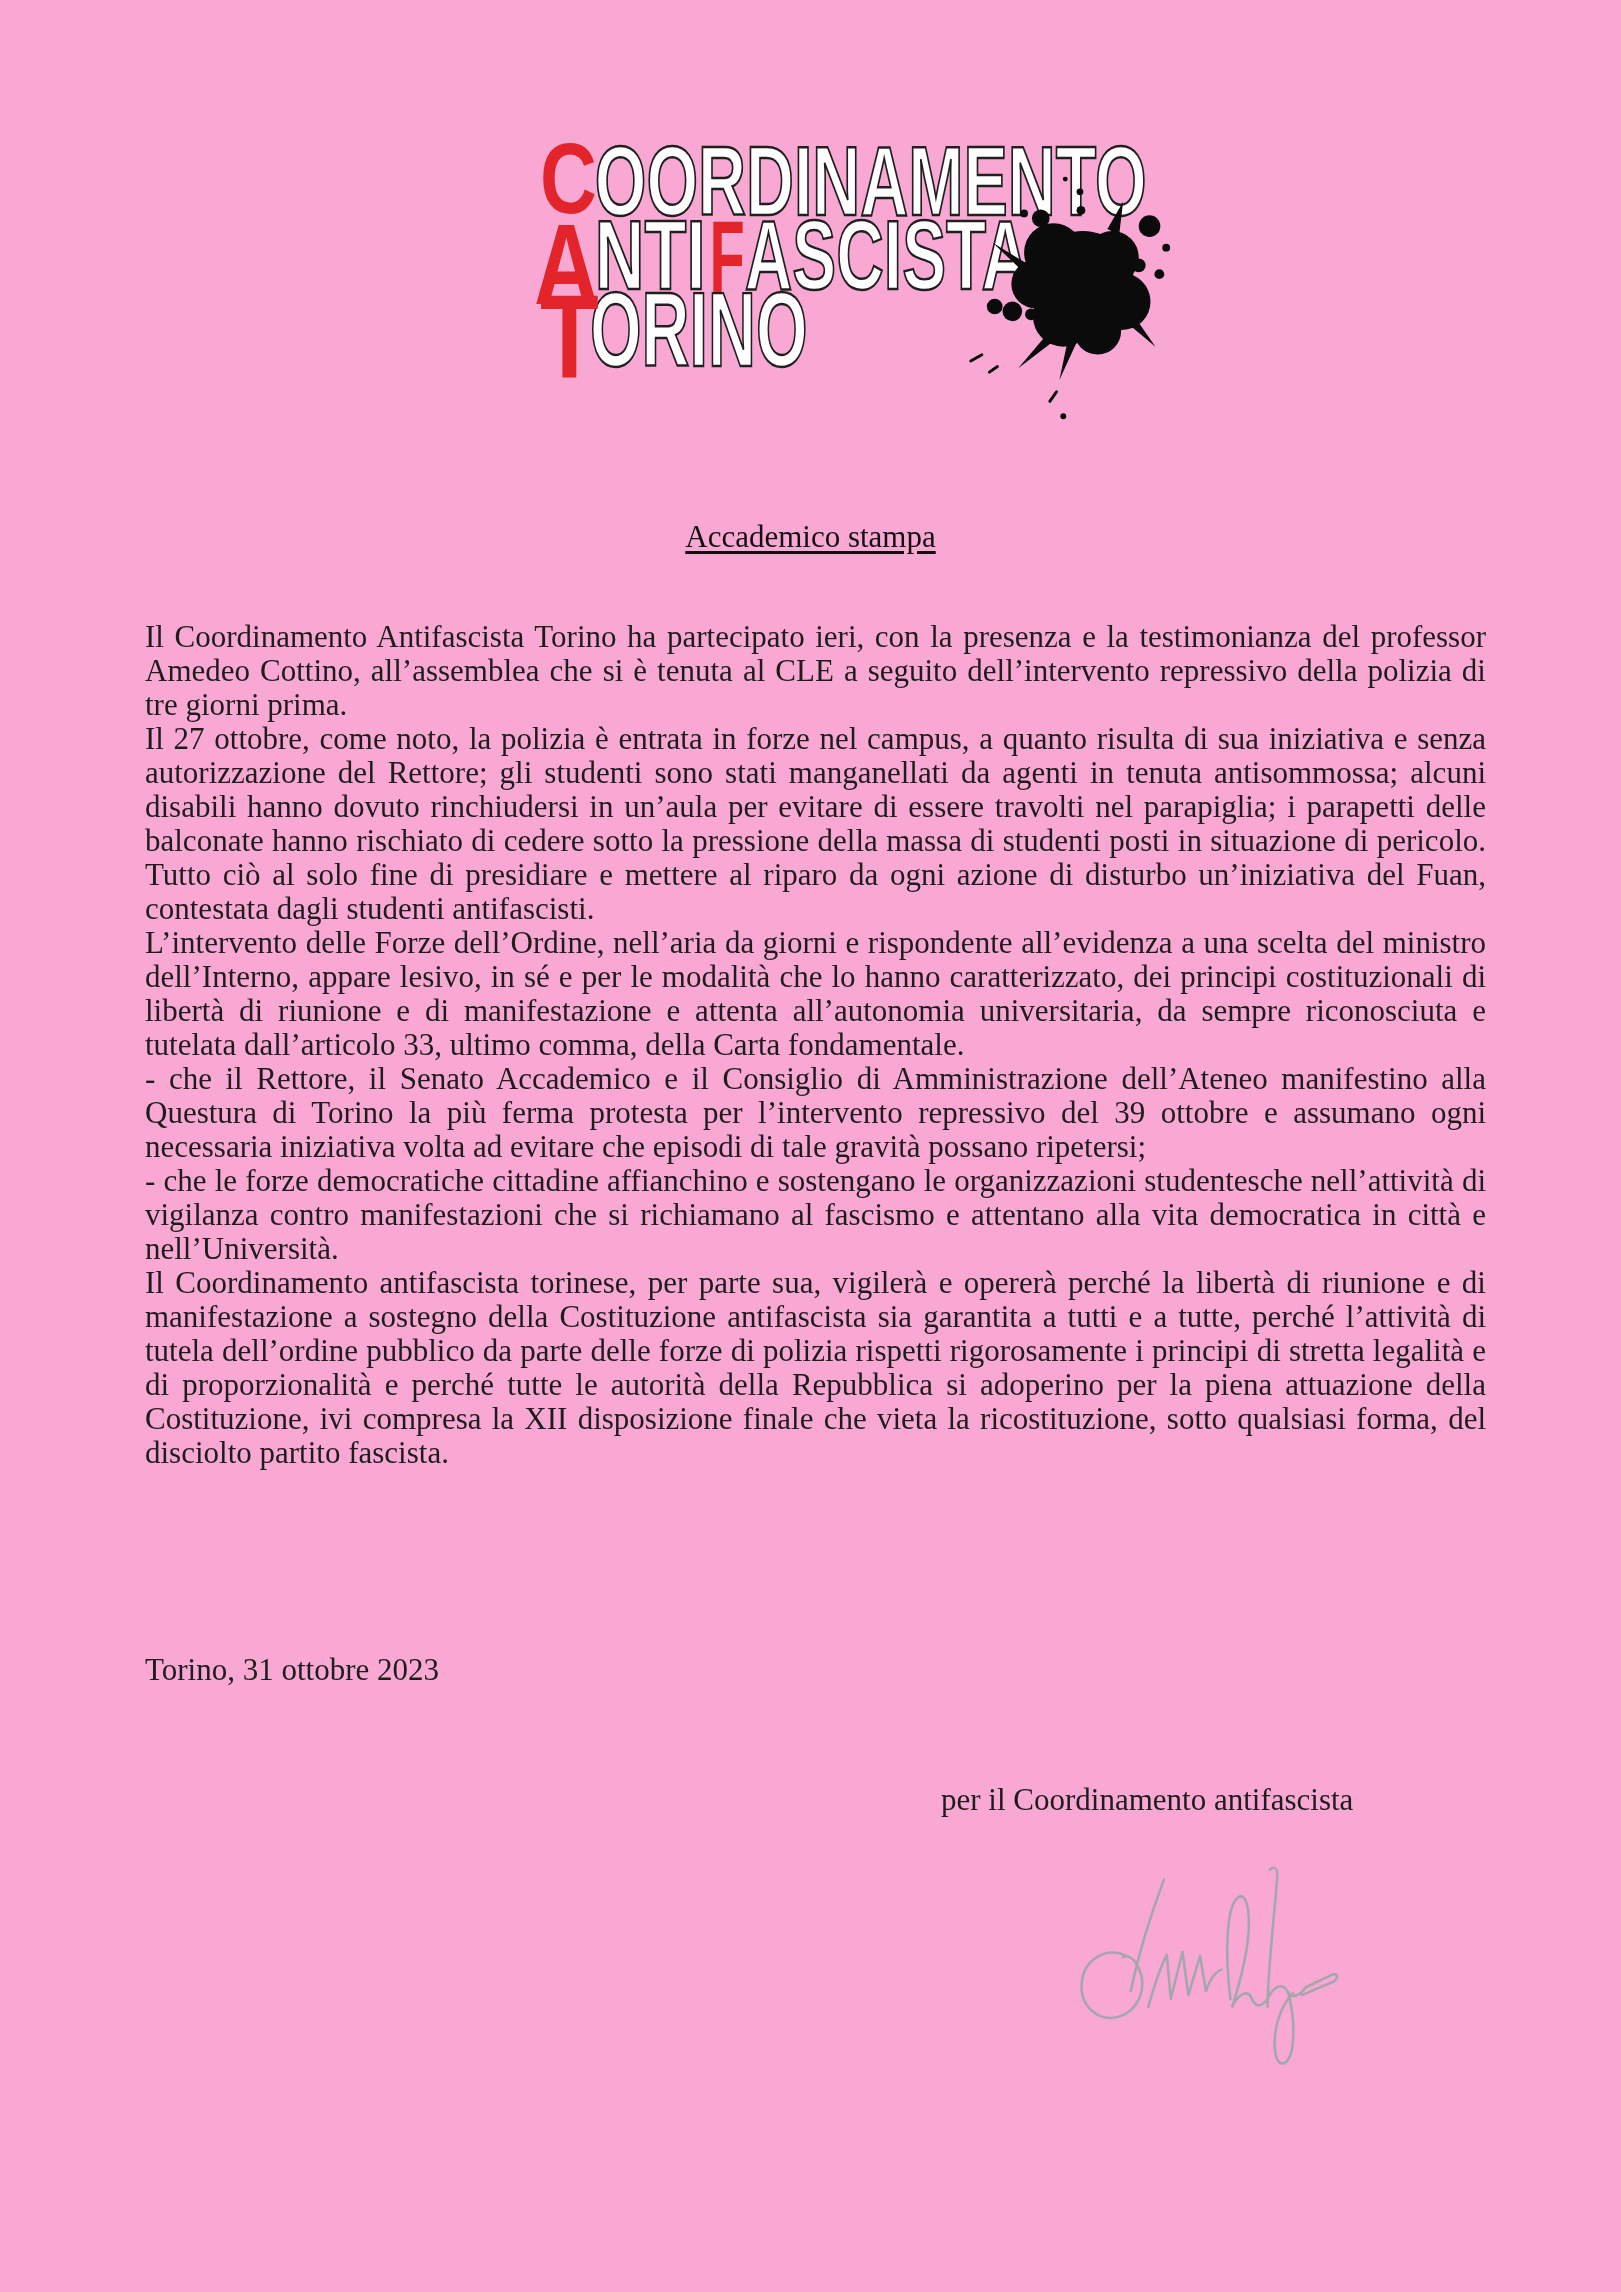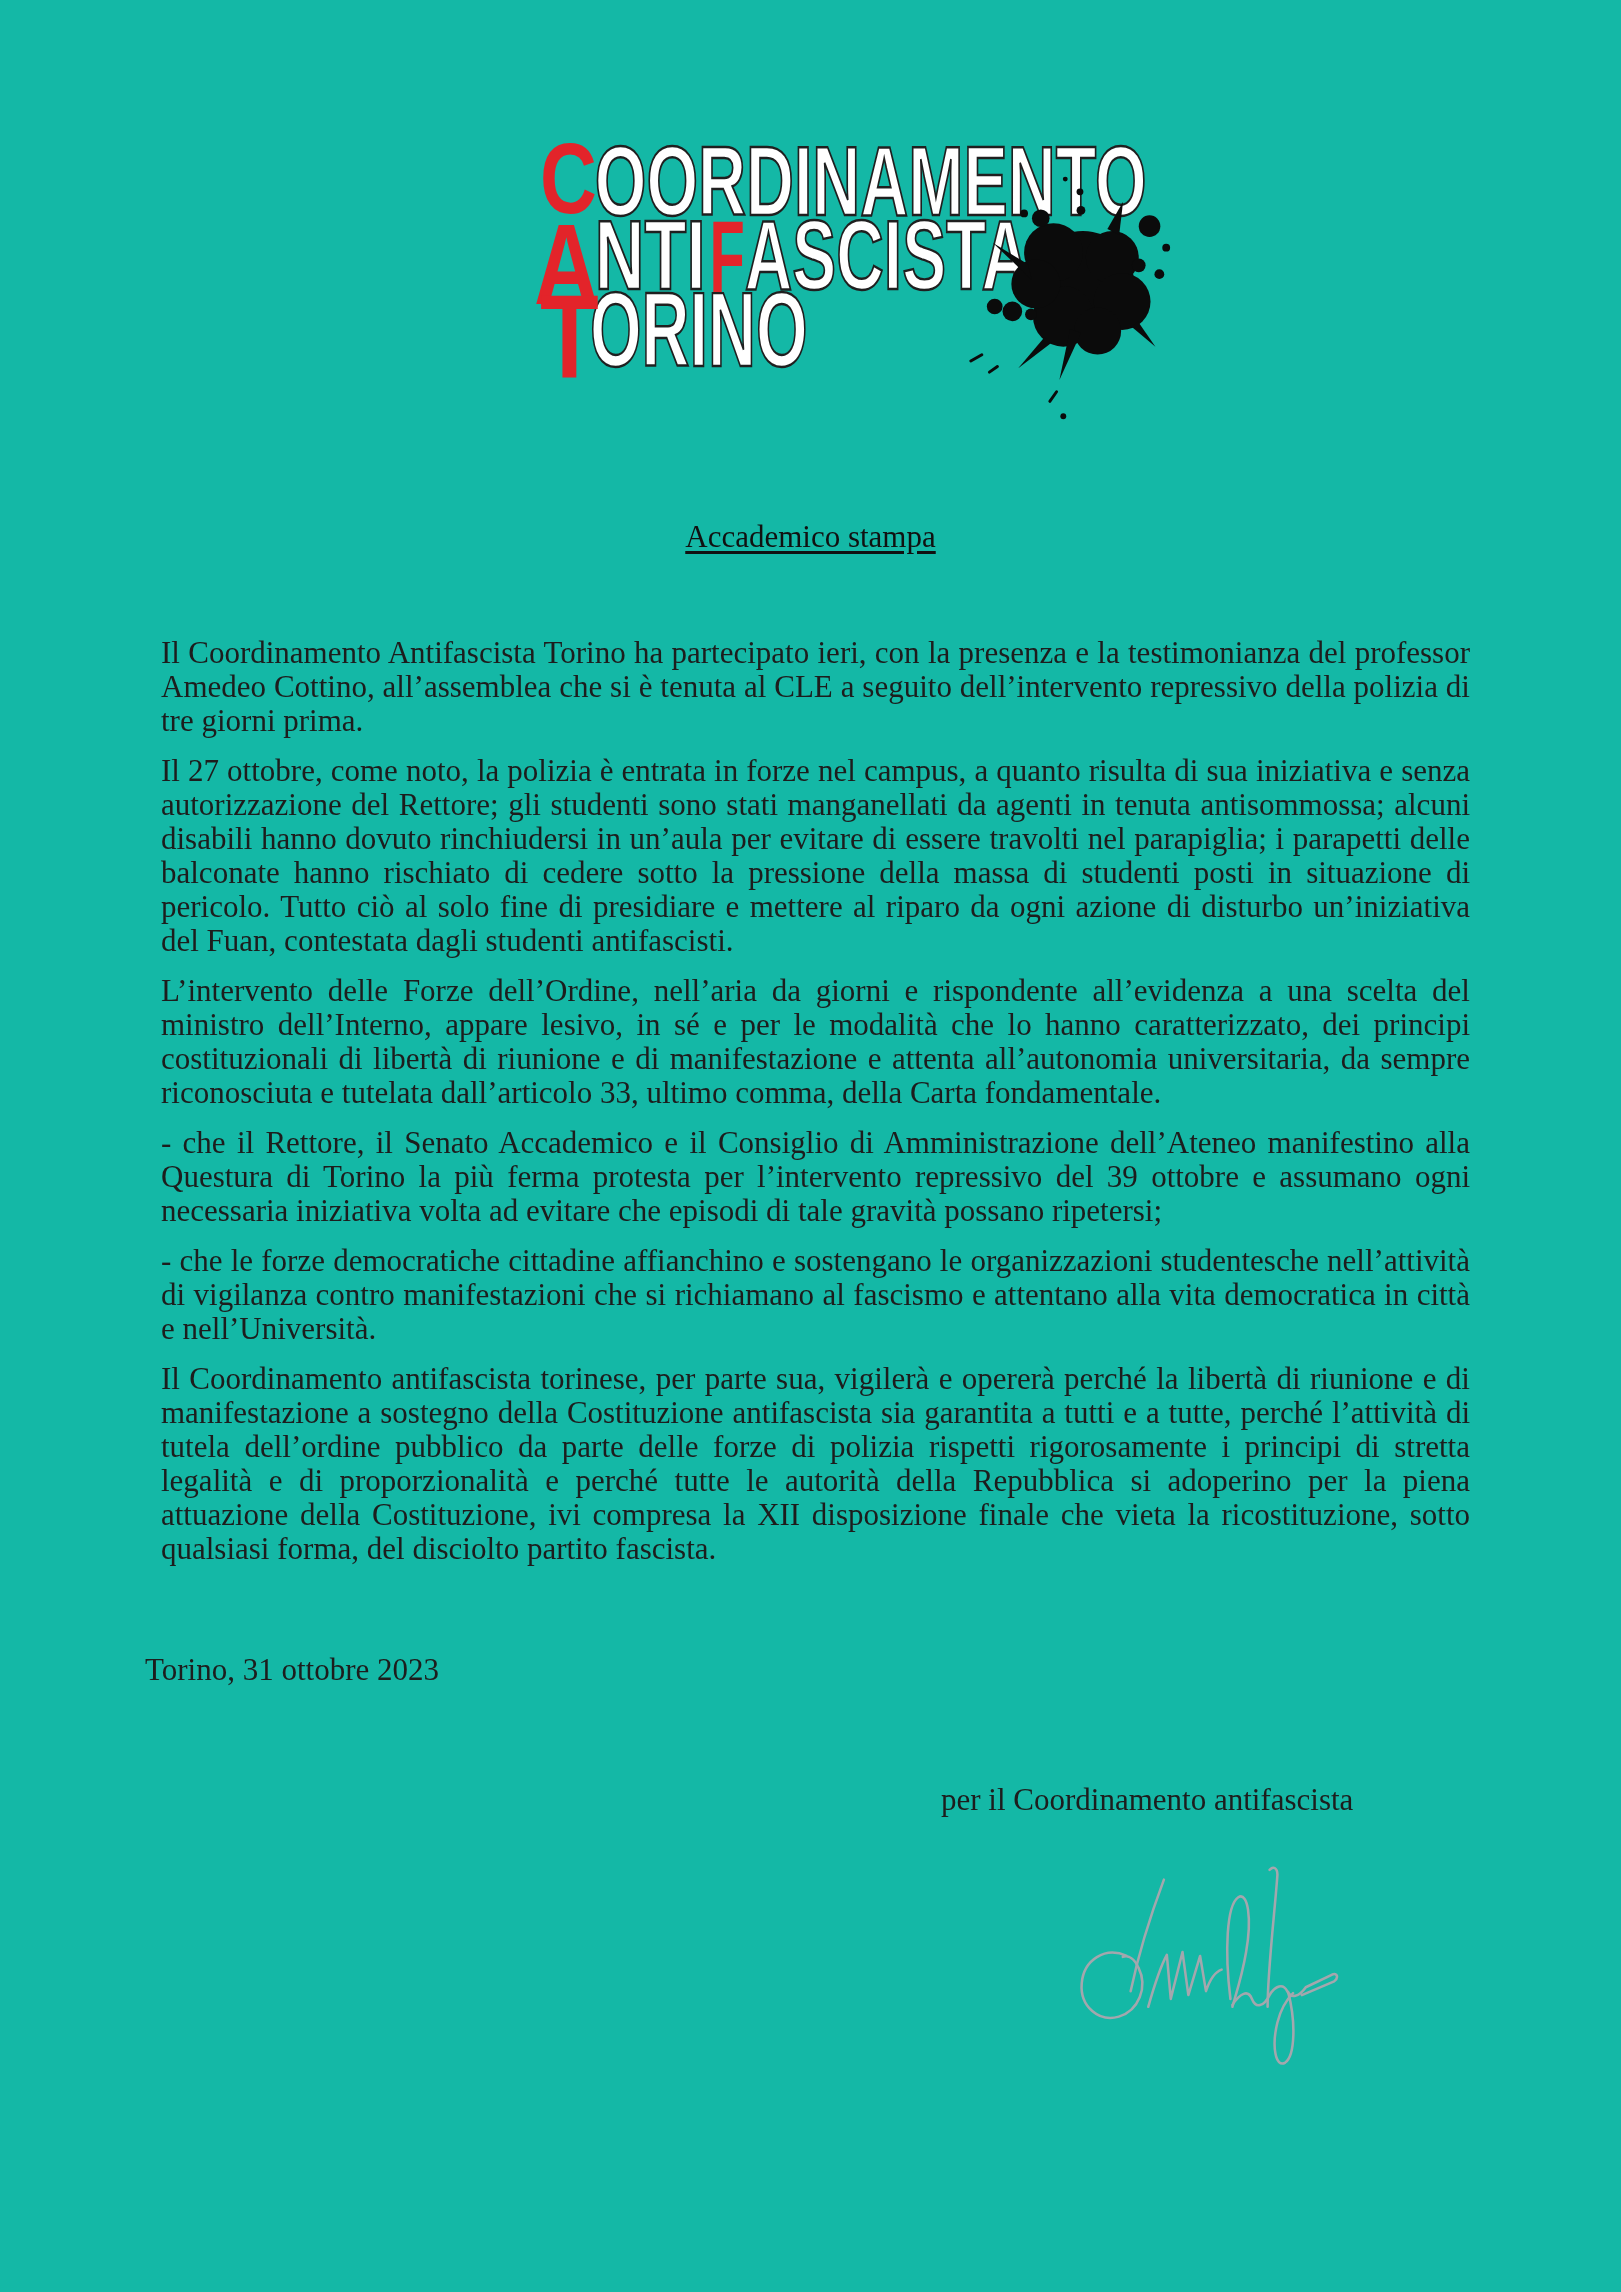--- a/index.html
+++ b/index.html
@@ -1,20 +1,20 @@
 <!DOCTYPE html>
 <html><head>
 <meta charset="utf-8">
 <style>
   html, body { margin: 0; padding: 0; background: #ffffff; }
   .page {
     position: relative;
     width: 1621px;
     height: 2293px;
-    background: #14b8a6;
+    background: #f9a8d4;
     overflow: hidden;
     font-family: "Liberation Serif", serif;
     color: #1d1d1d;
   }
   .logo-wrap {
     position: absolute;
     left: 534px;
     top: 135px;
     width: 647px;
     height: 294px;
@@ -39,21 +39,21 @@
   .body-text {
     position: absolute;
     left: 145px;
     top: 620px;
     width: 1341px;
     font-size: 31px;
     line-height: 34px;
     text-align: justify;
     color: #1d1d1d;
   }
-  .body-text p { margin: 16px; padding: 0; }
+  .body-text p { margin: 0; padding: 0; }
   .date-line {
     position: absolute;
     left: 145px;
     top: 1653px;
     font-size: 31px;
     line-height: 34px;
     color: #1d1d1d;
   }
   .signoff {
     position: absolute;

